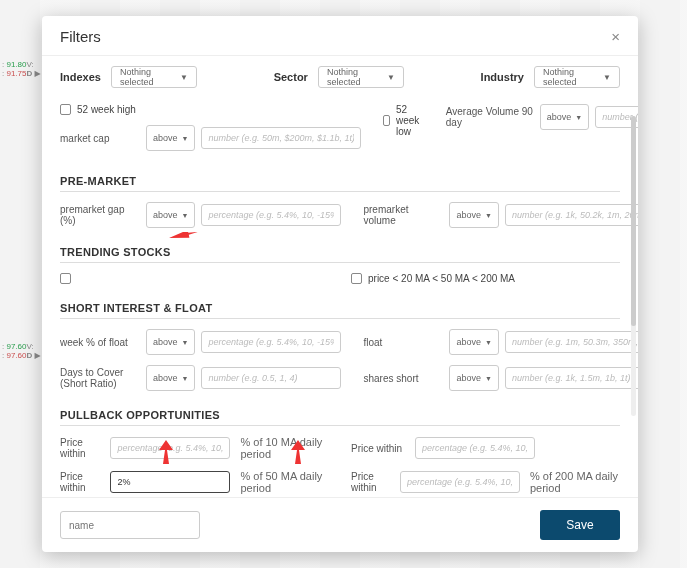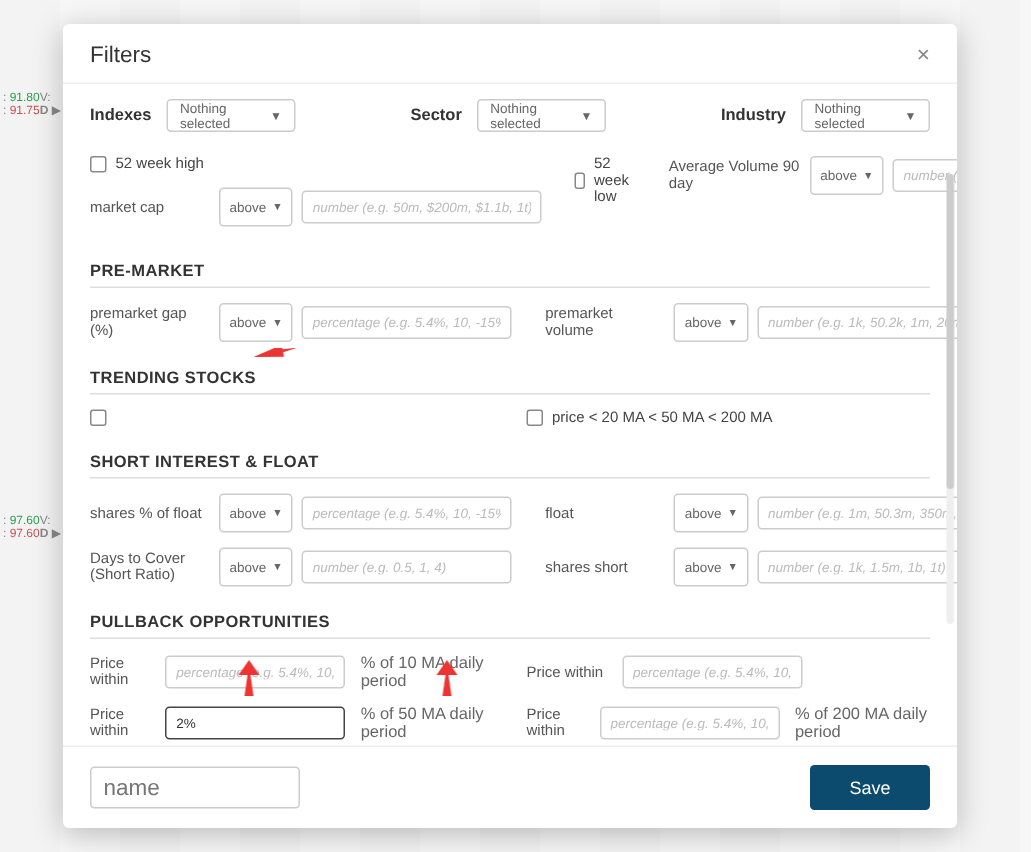--- a/index.html
+++ b/index.html
@@ -22,21 +22,21 @@
   .flabel { font-size:10px; color:#555; width:80px; line-height:1.1;}
   .mini-dd { display:inline-flex; align-items:center; border:1px solid #ccc; border-radius:3px; height:22px; padding:12px 6px; font-size:9px; color:#666; cursor:pointer; background:#fff;}
   .mini-dd .caret { margin-left:4px; font-size:7px;}
   .txt { border:1px solid #ccc; border-radius:3px; height:22px; padding:0 6px; font-size:9px; color:#333; background:#fff; outline:none;}
   .txt::placeholder { color:#bbb; font-style: italic;}
   .section-head { font-size:11px; font-weight:700; letter-spacing:.3px; color:#333; border-bottom:1px solid #ddd; padding-bottom:4px; margin: 8px 0 10px 0;}
   .two-col { display:flex; gap:22px;}
   .suffix { font-size:11px; color:#666; margin-left:4px;}
   .txt.active { border:1.5px solid #444;}
   .modal-footer { border-top:1px solid #eee; padding:12px 18px; display:flex; justify-content:space-between; align-items:center;}
-  .name-input { border:1px solid #ccc; border-radius:3px; height:28px; width:140px; padding:0 8px; font-size:15px; color:#555;}
+  .name-input { border:1px solid #ccc; border-radius:3px; height:28px; width:140px; padding:0 8px; font-size:10px; color:#555;}
   .save-btn { background:#0c4a6e; color:#fff; border:none; border-radius:3px; height:30px; width:80px; font-size:12px; cursor:pointer;}
   .arrow { position:absolute; pointer-events:none;}
   .arrow svg { display:block;}
   .scrollbar-fake { position:absolute; right:2px; top:100px; width:5px; height:300px; background:#eee; border-radius:3px;}
   .scrollbar-fake .thumb{ position:absolute; top:0; width:5px; height:210px; background:#ccc; border-radius:3px;}
   .bg-left-text{position:absolute; left:2px; top:60px; font-size:8px; color:#888;}
   .bg-left-text span.g{color:#2a9d4e;} .bg-left-text span.r{color:#c94f4f;}
 </style>
 </head>
 <body>
@@ -138,21 +138,21 @@
       </div>
       <div class="col chk-line">
         <span class="chk"></span>
         <span>price &lt; 20 MA &lt; 50 MA &lt; 200 MA</span>
       </div>
     </div>
 
     <div class="section-head">SHORT INTEREST &amp; FLOAT</div>
     <div class="two-col">
       <div class="col field-row">
-        <span class="flabel">shares % of float</span>
+        <span class="flabel">week % of float</span>
         <div class="mini-dd">
             <span>above</span>
             <span class="caret">▼</span>
           </div>
         <input class="txt" style="width: 140px;" placeholder="percentage (e.g. 5.4%, 10, -15%)">
       </div>
       <div class="col field-row">
         <span class="flabel">float</span>
         <div class="mini-dd">
             <span>above</span>

